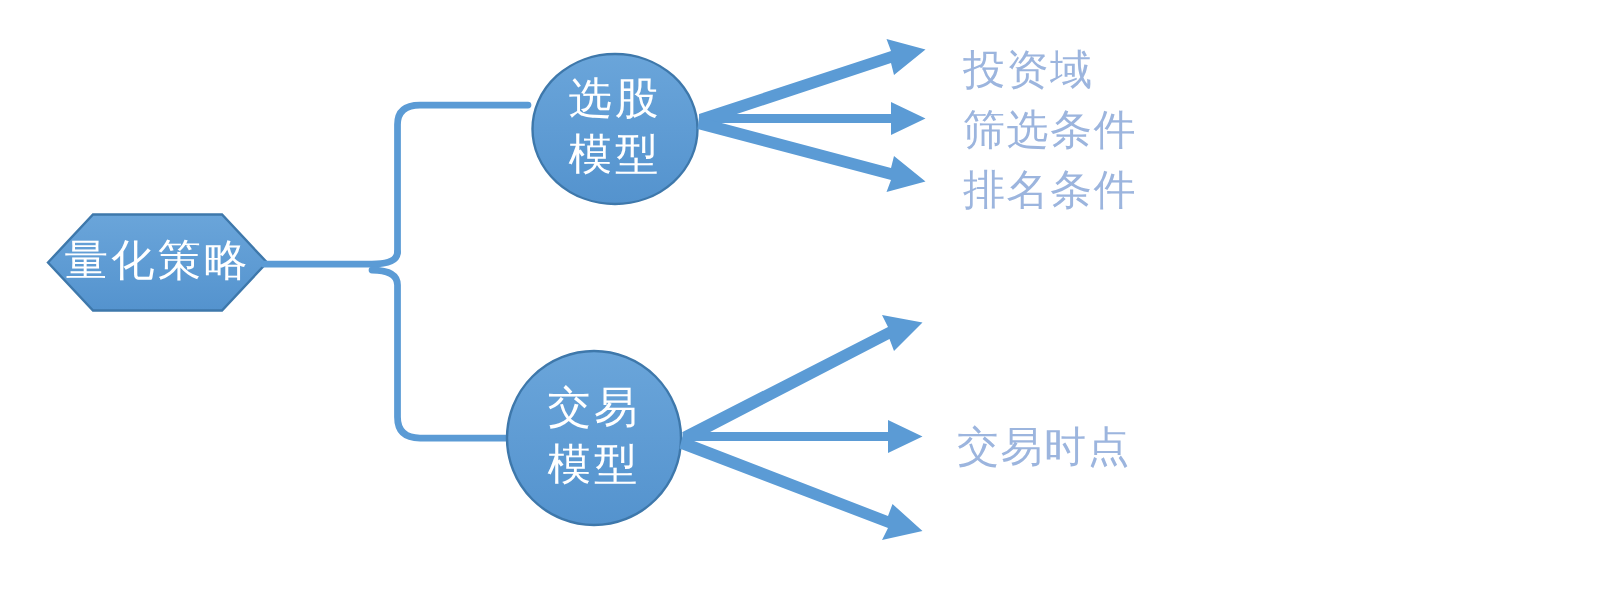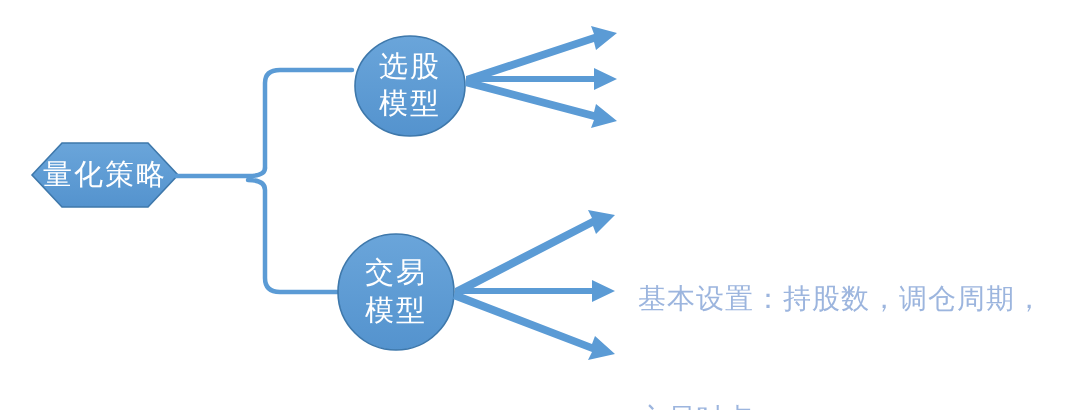--- a/index.html
+++ b/index.html
@@ -113,23 +113,27 @@
       <g>
         <path d="M455,288 L592,288 L592,280 L615,291 L592,302 L592,294 L455,294 Z"></path>
       </g>
 
       <g>
         <path d="M455,291 L592,344 L595,336 L615,354 L588,360 L592,352 L453,299 Z"></path>
       </g>
     </g>
   </svg>
 
+  <div class="leaf-group" style="left:642px; top:28px;">
+    <div class="leaf-text" style="position:static;">投资域</div>
+    <div class="leaf-text" style="position:static;">筛选条件</div>
+    <div class="leaf-text" style="position:static;">排名条件</div>
+  </div>
 
   <div class="leaf-group" style="left:638px; top:199px;">
 
     <div class="leaf-text" style="position:static;">
-      <span class="leaf-line">基本设置：持股数，调仓周期，</span>
       <span class="leaf-line">交易时点</span>
     </div>
 
   </div>
 
 </div>
 
 </body></html>

